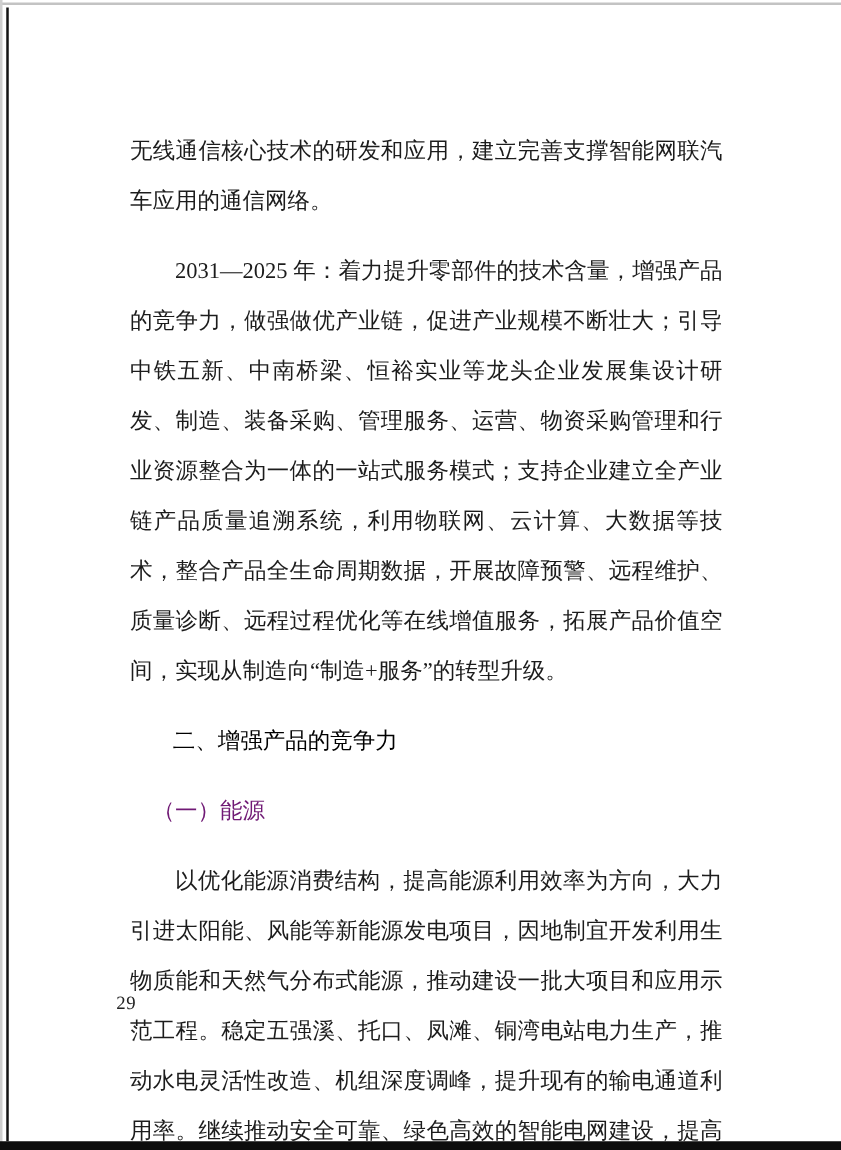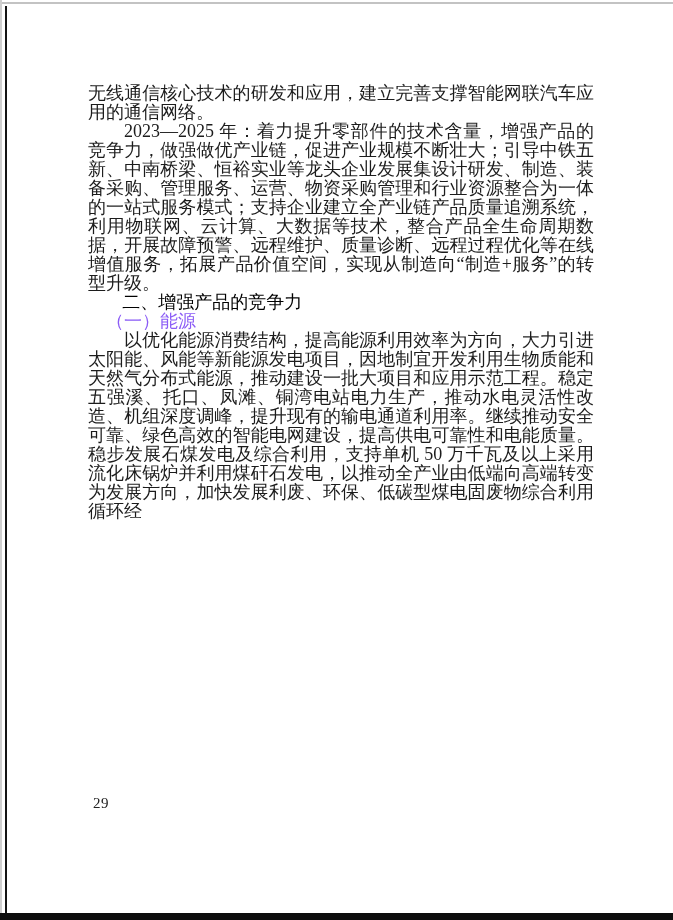--- a/index.html
+++ b/index.html
@@ -49,59 +49,59 @@
   .page-content {
     position: absolute;
     left: 88px;
     top: 84px;
     width: 506px;
     color: #1c1c1c;
   }
   .page-content p,
   .page-content h2,
   .page-content h3 {
-    margin: 0;
+    margin: 16px;
     padding: 0;
     font-size: 18px;
-    line-height: 19px;
+    line-height: 40px;
     text-align: justify;
     text-justify: inter-character;
     font-weight: normal;
   }
   .indent {
     text-indent: 2em;
   }
   .heading-1 {
     font-weight: 700;
     text-indent: 1.9em;
     color: #000000;
   }
   .heading-2 {
     font-weight: 700;
     text-indent: 1em;
-    color: #8b5cf6;
+    color: #701a75;
   }
   .page-number {
     position: absolute;
     left: 93px;
     top: 795px;
     font-size: 15px;
     color: #222222;
     letter-spacing: 0.5px;
   }
 </style>
 </head>
 <body>
 
 <div class="border-top"></div>
 <div class="border-left-gray"></div>
 <div class="page-edge-line"></div>
 <div class="page-bottom-bar"></div>
 
 <div class="page-content">
   <p>无线通信核心技术的研发和应用，建立完善支撑智能网联汽车应用的通信网络。</p>
-  <p class="indent">2023—2025 年：着力提升零部件的技术含量，增强产品的竞争力，做强做优产业链，促进产业规模不断壮大；引导中铁五新、中南桥梁、恒裕实业等龙头企业发展集设计研发、制造、装备采购、管理服务、运营、物资采购管理和行业资源整合为一体的一站式服务模式；支持企业建立全产业链产品质量追溯系统，利用物联网、云计算、大数据等技术，整合产品全生命周期数据，开展故障预警、远程维护、质量诊断、远程过程优化等在线增值服务，拓展产品价值空间，实现从制造向“制造+服务”的转型升级。</p>
+  <p class="indent">2031—2025 年：着力提升零部件的技术含量，增强产品的竞争力，做强做优产业链，促进产业规模不断壮大；引导中铁五新、中南桥梁、恒裕实业等龙头企业发展集设计研发、制造、装备采购、管理服务、运营、物资采购管理和行业资源整合为一体的一站式服务模式；支持企业建立全产业链产品质量追溯系统，利用物联网、云计算、大数据等技术，整合产品全生命周期数据，开展故障预警、远程维护、质量诊断、远程过程优化等在线增值服务，拓展产品价值空间，实现从制造向“制造+服务”的转型升级。</p>
   <h2 class="heading-1">二、增强产品的竞争力</h2>
   <h3 class="heading-2">（一）能源</h3>
   <p class="indent">以优化能源消费结构，提高能源利用效率为方向，大力引进太阳能、风能等新能源发电项目，因地制宜开发利用生物质能和天然气分布式能源，推动建设一批大项目和应用示范工程。稳定五强溪、托口、凤滩、铜湾电站电力生产，推动水电灵活性改造、机组深度调峰，提升现有的输电通道利用率。继续推动安全可靠、绿色高效的智能电网建设，提高供电可靠性和电能质量。稳步发展石煤发电及综合利用，支持单机 50 万千瓦及以上采用流化床锅炉并利用煤矸石发电，以推动全产业由低端向高端转变为发展方向，加快发展利废、环保、低碳型煤电固废物综合利用循环经</p>
 </div>
 
 <div class="page-number">29</div>
 
 </body></html>

